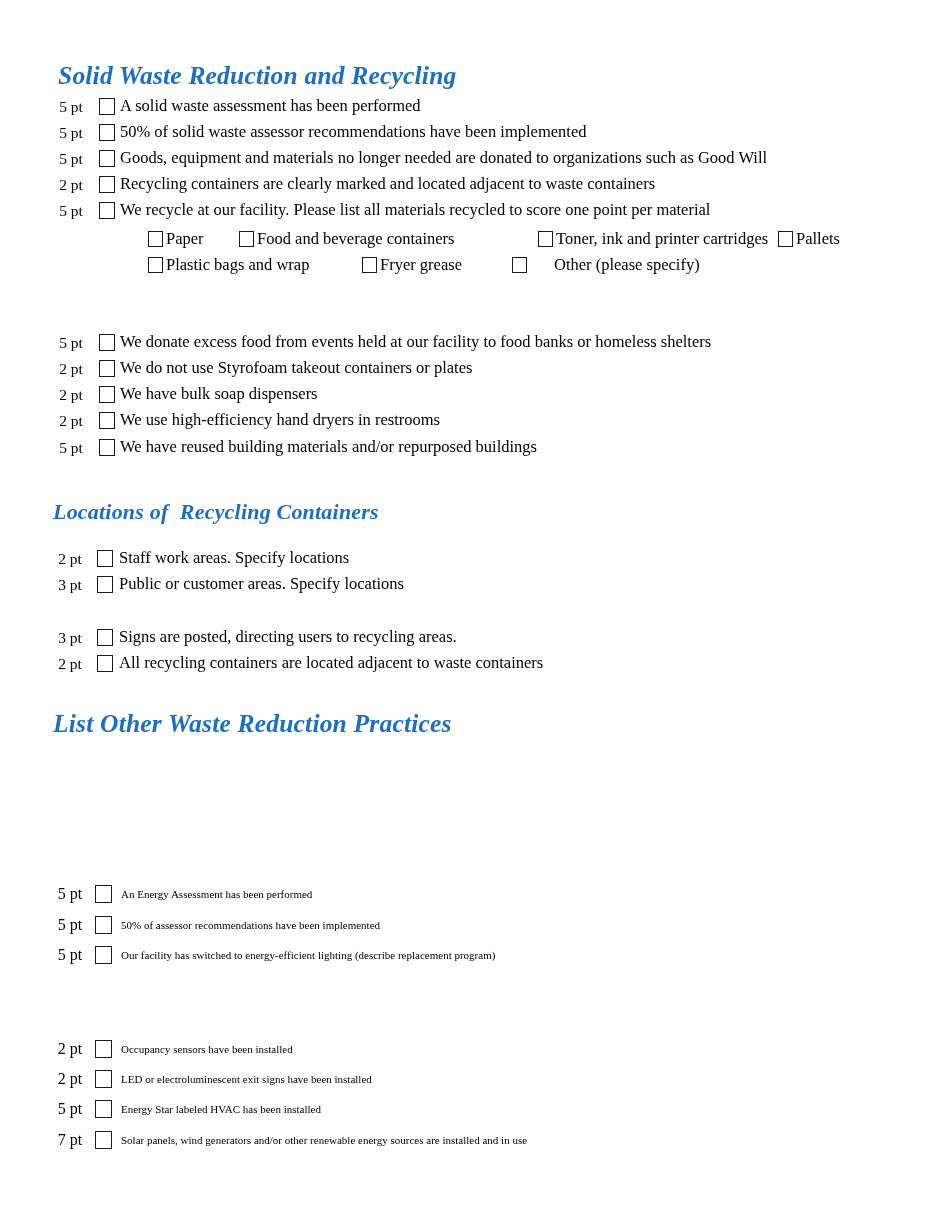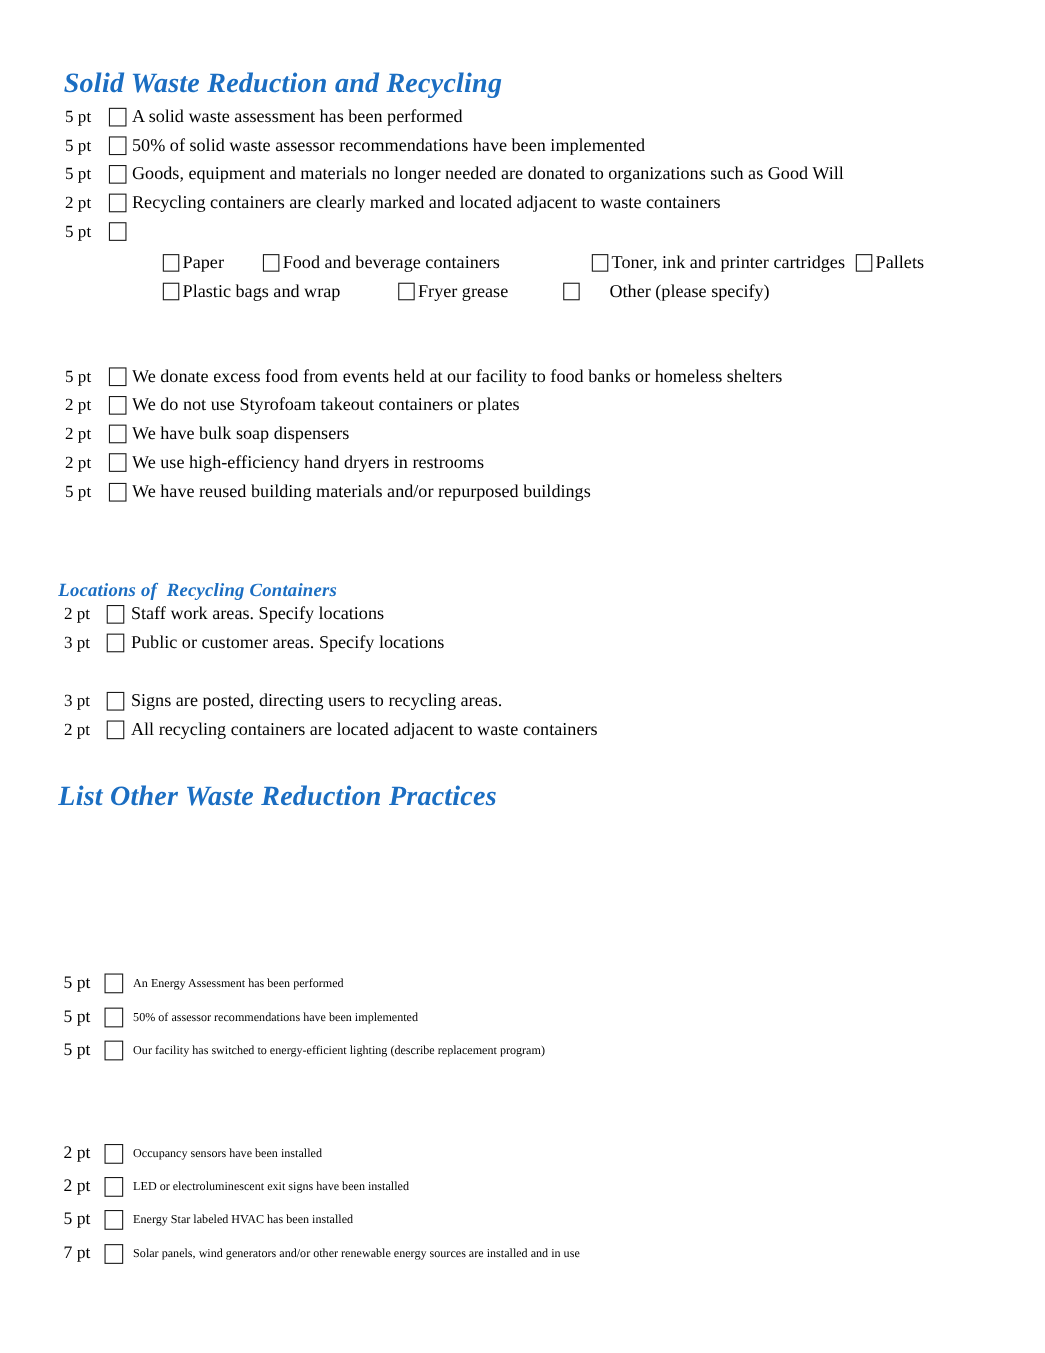--- a/index.html
+++ b/index.html
@@ -25,21 +25,21 @@
   .section-heading {
     position: absolute;
     font-family: "Liberation Serif", "DejaVu Serif", serif;
     font-weight: bold;
     font-style: italic;
     color: #1B6EC2;
     white-space: pre;
     letter-spacing: 0.2px;
   }
   .h-solid   { left: 58px;  top: 61px;  font-size: 25.5px; }
-  .h-loc     { left: 53px;  top: 527px; font-size: 17px; }
+  .h-loc     { left: 53px;  top: 499px; font-size: 22px; }
   .h-list    { left: 53px;  top: 709px; font-size: 25.5px; }
   .h-energy  { left: 55px;  top: 843px; font-size: 24px;   }
 
   
   .row {
     position: absolute;
     display: flex;
     align-items: center;
     white-space: nowrap;
   }
@@ -119,20 +119,21 @@
 
   <div class="row grpA" style="top:176px;">
     <span class="pts">2 pt</span>
     <span class="cb"></span>
     <span class="label">Recycling containers are clearly marked and located adjacent to waste containers</span>
   </div>
 
   <div class="row grpA" style="top:202px;">
     <span class="pts">5 pt</span>
     <span class="cb"></span>
+    <span class="label">We recycle at our facility. Please list all materials recycled to score one point per material</span>
   </div>
 
   <div class="sub" style="left:0px; top:229px; width:832px; height:20px;">
     <span class="item" style="left:148px;">
       <span class="cb"></span>
       <span class="label">Paper</span>
     </span>
     <span class="item" style="left:239px;justify-content:flex-end;">
       <span class="cb"></span>
       <span class="label">Food and beverage containers</span>

